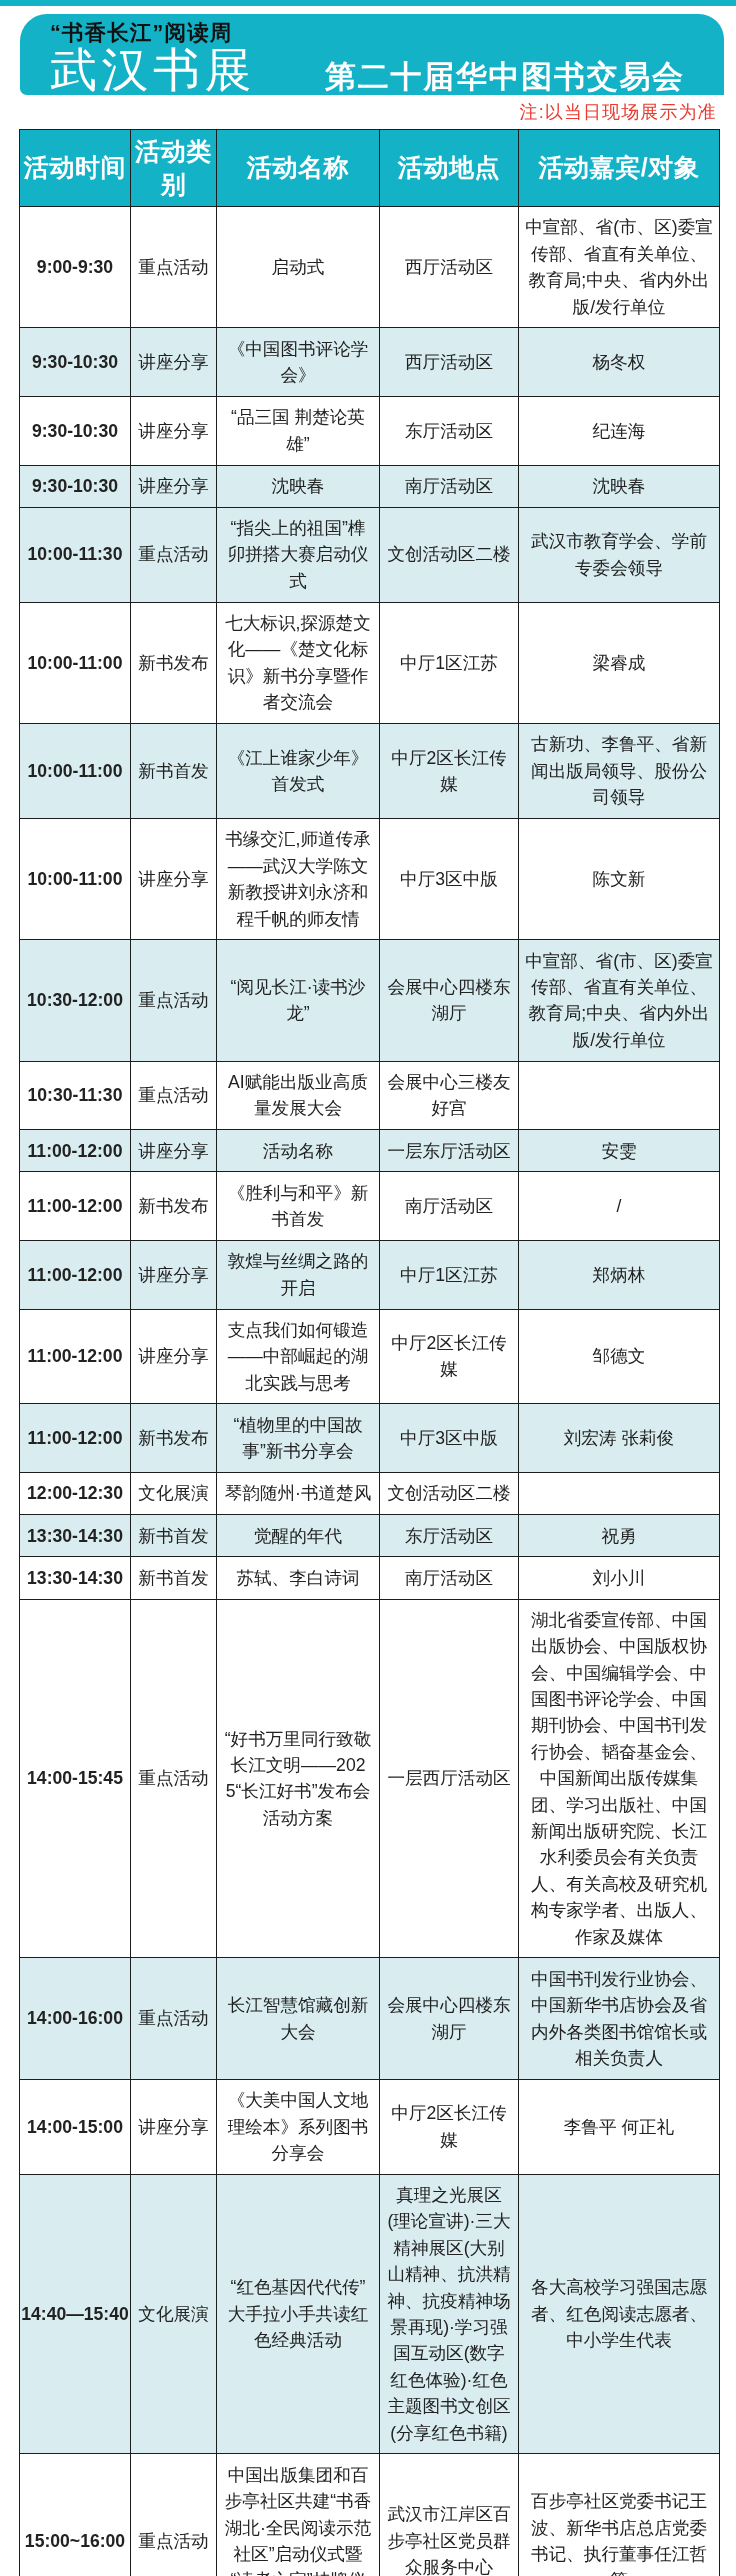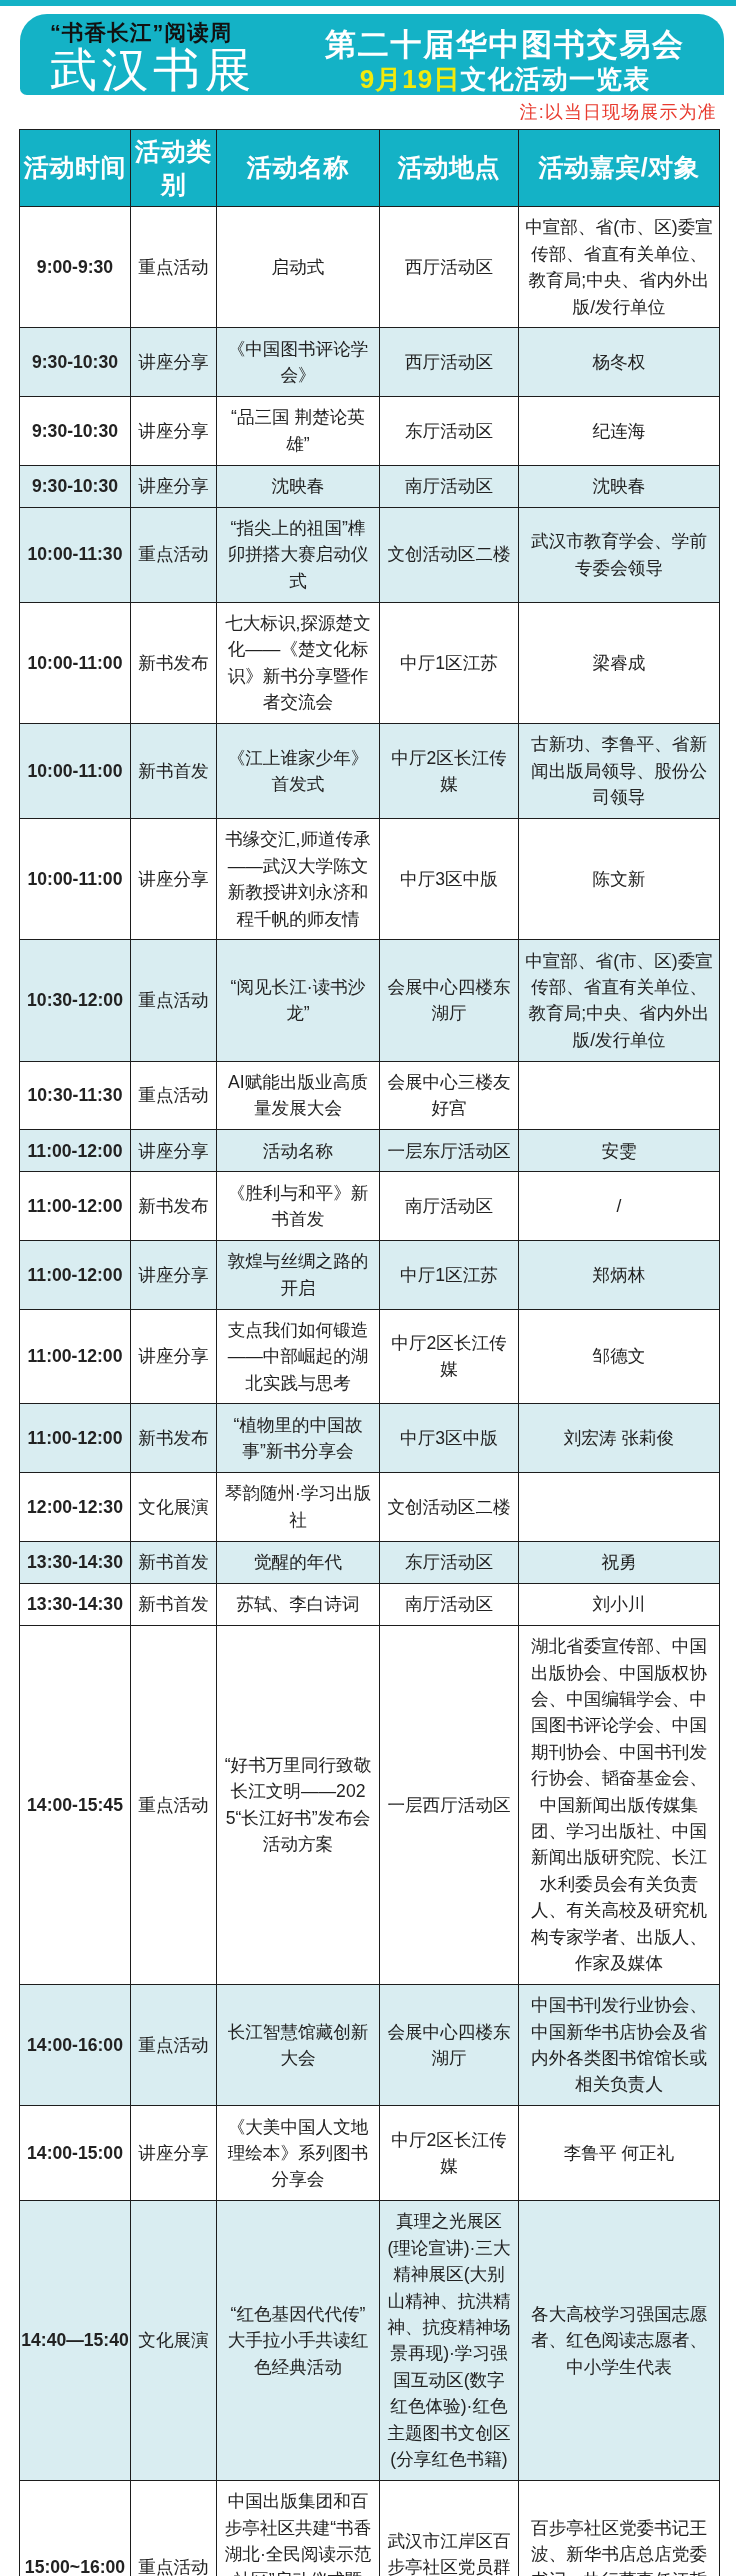--- a/index.html
+++ b/index.html
@@ -129,21 +129,20 @@
 
 <div class="top-strip"></div>
 
 <header class="banner">
   <div class="banner-left">
     <div class="week">“书香长江”阅读周</div>
     <div class="fair">武汉书展</div>
   </div>
   <div class="banner-right">
     <div class="event">第二十届华中图书交易会</div>
-    <div class="subtitle"><span class="date">9月19日</span><span>文化活动一览表</span></div>
   </div>
 </header>
 
 <div class="note">注:以当日现场展示为准</div>
 
 <table class="schedule">
   <colgroup>
     <col class="c-time">
       <col class="c-cat">
       <col class="c-name">
@@ -261,21 +260,21 @@
       <tr class="shaded">
         <td>11:00-12:00</td>
         <td>新书发布</td>
         <td>“植物里的中国故事”新书分享会</td>
         <td>中厅3区中版</td>
         <td>刘宏涛 张莉俊</td>
       </tr>
       <tr>
         <td>12:00-12:30</td>
         <td>文化展演</td>
-        <td>琴韵随州·学习出版社</td>
+        <td>琴韵随州·书道楚风</td>
         <td>文创活动区二楼</td>
         <td></td>
       </tr>
       <tr class="shaded">
         <td>13:30-14:30</td>
         <td>新书首发</td>
         <td>觉醒的年代</td>
         <td>东厅活动区</td>
         <td>祝勇</td>
       </tr>

